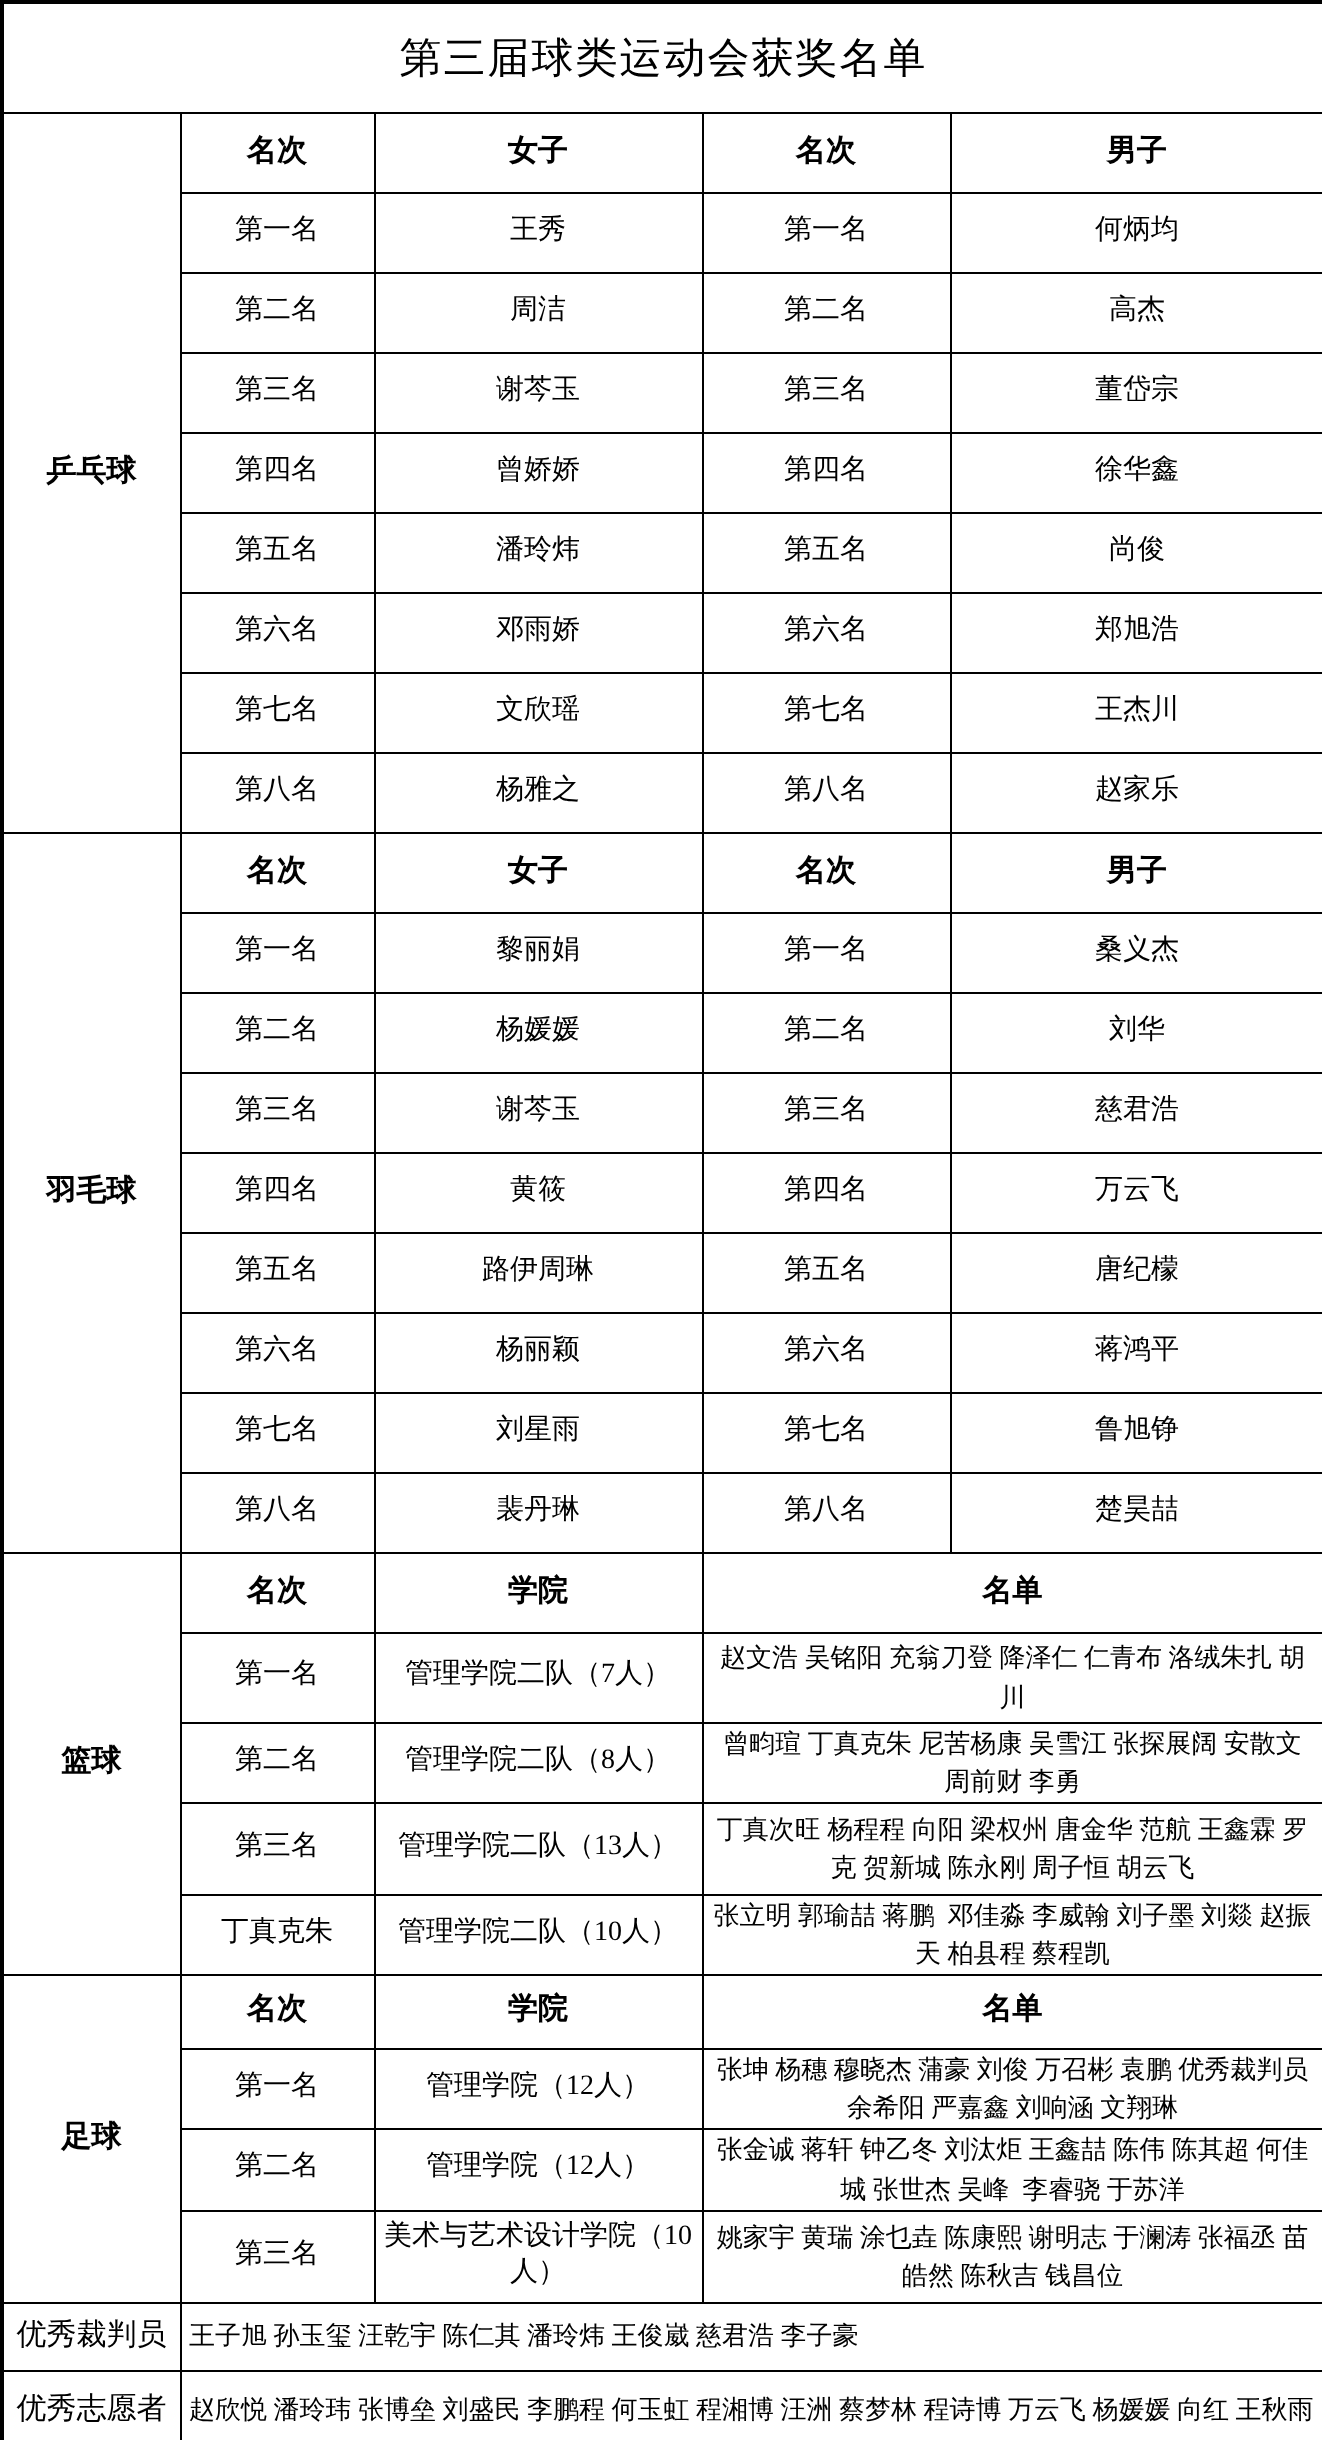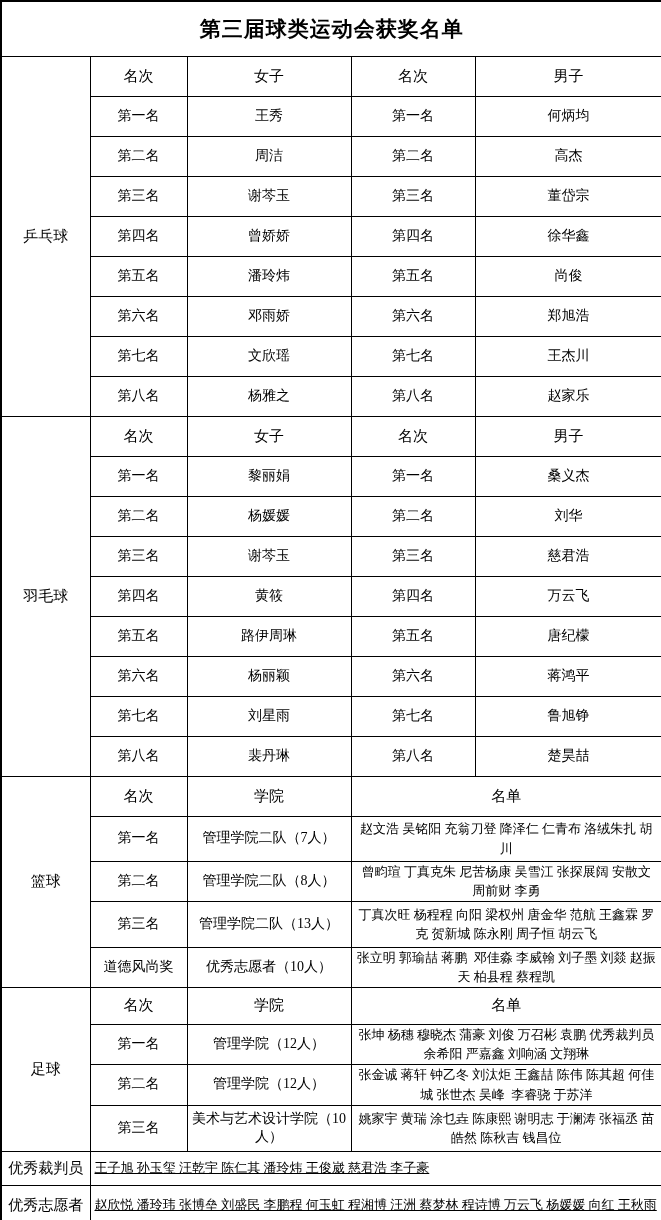--- a/index.html
+++ b/index.html
@@ -17,31 +17,31 @@
   }
   td {
     border:1px solid #000;
     text-align:center; vertical-align:middle;
     overflow:hidden;
     padding:0 3px;
     font-size:14px;
     line-height:1.35;
   }
   td.title-cell {
-    font-size:21px; font-weight:bold; letter-spacing:1px;
+    font-size:21px; font-weight:normal; letter-spacing:1px;
     border-bottom:1px solid #000;
   }
-  tr.hdr td { font-weight:normal; font-size:15px;margin-left:32px; }
+  tr.hdr td { font-weight:bold; font-size:15px;margin-left:32px; }
   td.sport { font-weight:normal; font-size:15px; }
   td.college { font-size:14px; line-height:1.3; }
   td.names {
     font-size:13px; line-height:1.5;
     white-space:pre-wrap;
   }
-  td.names.left { text-align:left; padding-left:4px;text-decoration:underline; }
+  td.names.left { text-align:left; padding-left:4px; }
 </style>
 </head>
 <body>
 
 <table class="award">
   <colgroup>
     <col style="width:89px">
       <col style="width:97px">
       <col style="width:164px">
       <col style="width:124px">
@@ -180,22 +180,22 @@
     <td>第二名</td>
     <td class="college">管理学院二队（8人）</td>
     <td colspan="3" class="names">曾畇瑄 丁真克朱 尼苦杨康 吴雪江 张探展阔 安散文 周前财 李勇</td>
   </tr>
   <tr style="height:46px">
     <td>第三名</td>
     <td class="college">管理学院二队（13人）</td>
     <td colspan="3" class="names">丁真次旺 杨程程 向阳 梁权州 唐金华 范航 王鑫霖 罗克 贺新城 陈永刚 周子恒 胡云飞</td>
   </tr>
   <tr style="height:40px">
-    <td>道德风尚奖</td>
-    <td class="college">优秀志愿者（10人）</td>
+    <td>丁真克朱</td>
+    <td class="college">管理学院二队（10人）</td>
     <td colspan="3" class="names">张立明 郭瑜喆 蒋鹏  邓佳淼 李威翰 刘子墨 刘燚 赵振天 柏县程 蔡程凯</td>
   </tr>
 
   <tr class="hdr" style="height:37px">
     <td class="sport" rowspan="4">足球</td>
     <td>名次</td>
     <td>学院</td>
     <td colspan="3">名单</td>
   </tr>
   <tr style="height:40px">

